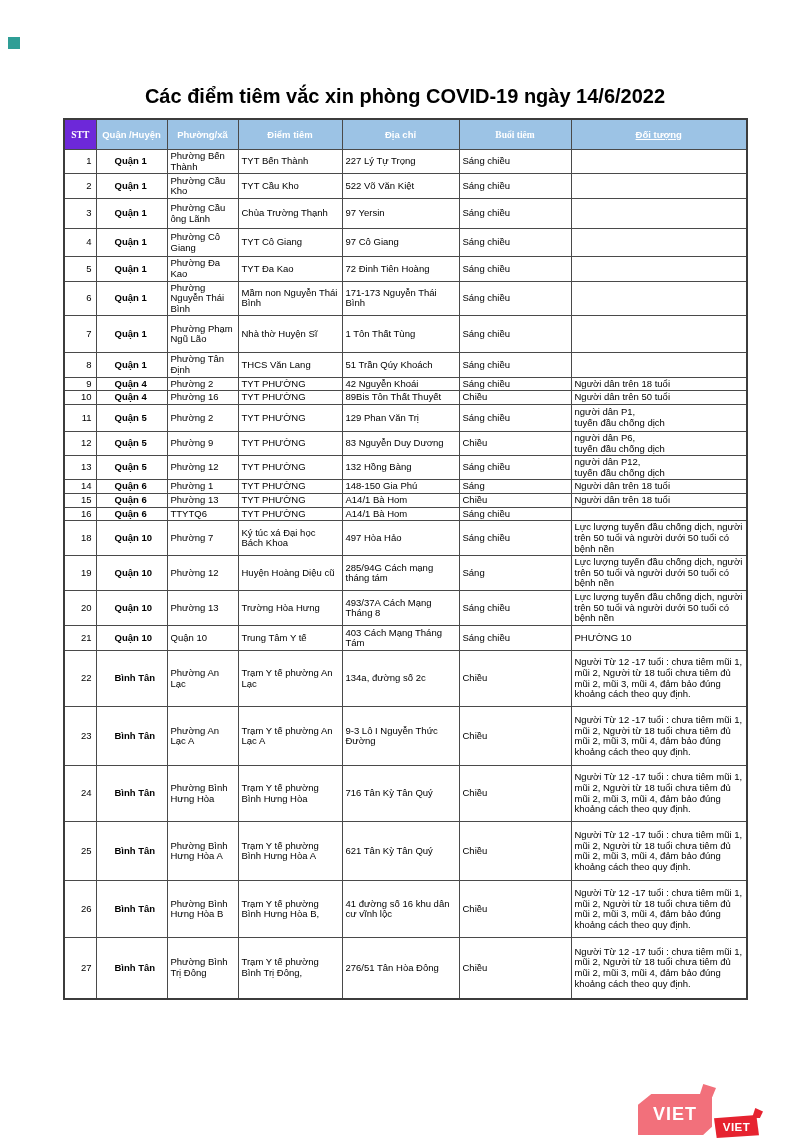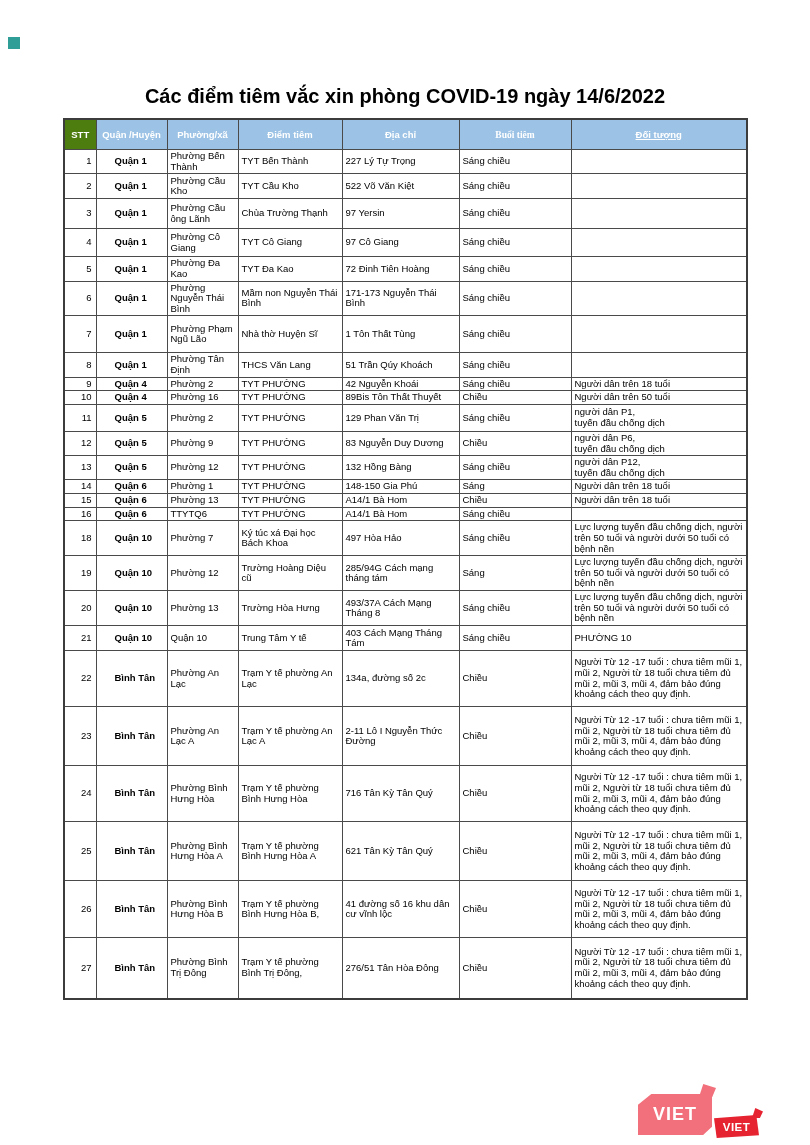--- a/index.html
+++ b/index.html
@@ -66,21 +66,21 @@
     <col style="width:32px">
       <col style="width:71px">
       <col style="width:71px">
     <col style="width:104px">
       <col style="width:117px">
       <col style="width:112px">
     <col style="width:176px">
   </colgroup>
   <thead>
     <tr>
-      <th style="background: #4d7c0f;">STT</th>
+      <th style="background: #6d28d9; font-family: Liberation Serif, serif;">STT</th>
       <th style="background: rgb(156, 195, 229);">Quận /Huyện</th>
       <th style="background: rgb(156, 195, 229);">Phường/xã</th>
       <th style="background: rgb(156, 195, 229);">Điểm tiêm</th>
       <th style="background: rgb(156, 195, 229);">Địa chỉ</th>
       <th style="background: rgb(156, 195, 229); font-family: Liberation Serif, serif;">Buổi tiêm</th>
       <th style="background: rgb(156, 195, 229); text-decoration: underline;">Đối tượng</th>
     </tr>
   </thead>
   <tbody id="vax-body">
       <tr style="height: 23px;">
@@ -236,21 +236,21 @@
         <td>Phường 7</td>
         <td>Ký túc xá Đại học Bách Khoa</td>
         <td>497 Hòa Hảo</td>
         <td>Sáng chiều</td>
         <td>Lực lượng tuyến đầu chống dịch, người trên 50 tuổi và người dưới 50 tuổi có bệnh nền</td>
       </tr>
       <tr style="height: 35px;">
         <td>19</td>
         <td>Quận 10</td>
         <td>Phường 12</td>
-        <td>Trường Hoàng Diệu cũ</td>
+        <td>Huyện Hoàng Diệu cũ</td>
         <td>285/94G Cách mạng tháng tám</td>
         <td>Sáng</td>
         <td>Lực lượng tuyến đầu chống dịch, người trên 50 tuổi và người dưới 50 tuổi có bệnh nền</td>
       </tr>
       <tr style="height: 35px;">
         <td>20</td>
         <td>Quận 10</td>
         <td>Phường 13</td>
         <td>Trường Hòa Hưng</td>
         <td>493/37A Cách Mạng Tháng 8</td>
@@ -273,21 +273,21 @@
         <td>Trạm Y tế phường An Lạc</td>
         <td>134a, đường số 2c</td>
         <td>Chiều</td>
         <td>Người Từ 12 -17 tuổi : chưa tiêm mũi 1, mũi 2, Người từ 18 tuổi chưa tiêm đủ mũi 2, mũi 3, mũi 4, đảm bảo đúng khoảng cách theo quy định.</td>
       </tr>
       <tr style="height: 59px;">
         <td>23</td>
         <td>Bình Tân</td>
         <td>Phường An Lạc A</td>
         <td>Trạm Y tế phường An Lạc A</td>
-        <td>2-11 Lô I Nguyễn Thức Đường</td>
+        <td>9-3 Lô I Nguyễn Thức Đường</td>
         <td>Chiều</td>
         <td>Người Từ 12 -17 tuổi : chưa tiêm mũi 1, mũi 2, Người từ 18 tuổi chưa tiêm đủ mũi 2, mũi 3, mũi 4, đảm bảo đúng khoảng cách theo quy định.</td>
       </tr>
       <tr style="height: 56px;">
         <td>24</td>
         <td>Bình Tân</td>
         <td>Phường Bình Hưng Hòa</td>
         <td>Trạm Y tế phường Bình Hưng Hòa</td>
         <td>716 Tân Kỳ Tân Quý</td>
         <td>Chiều</td>

